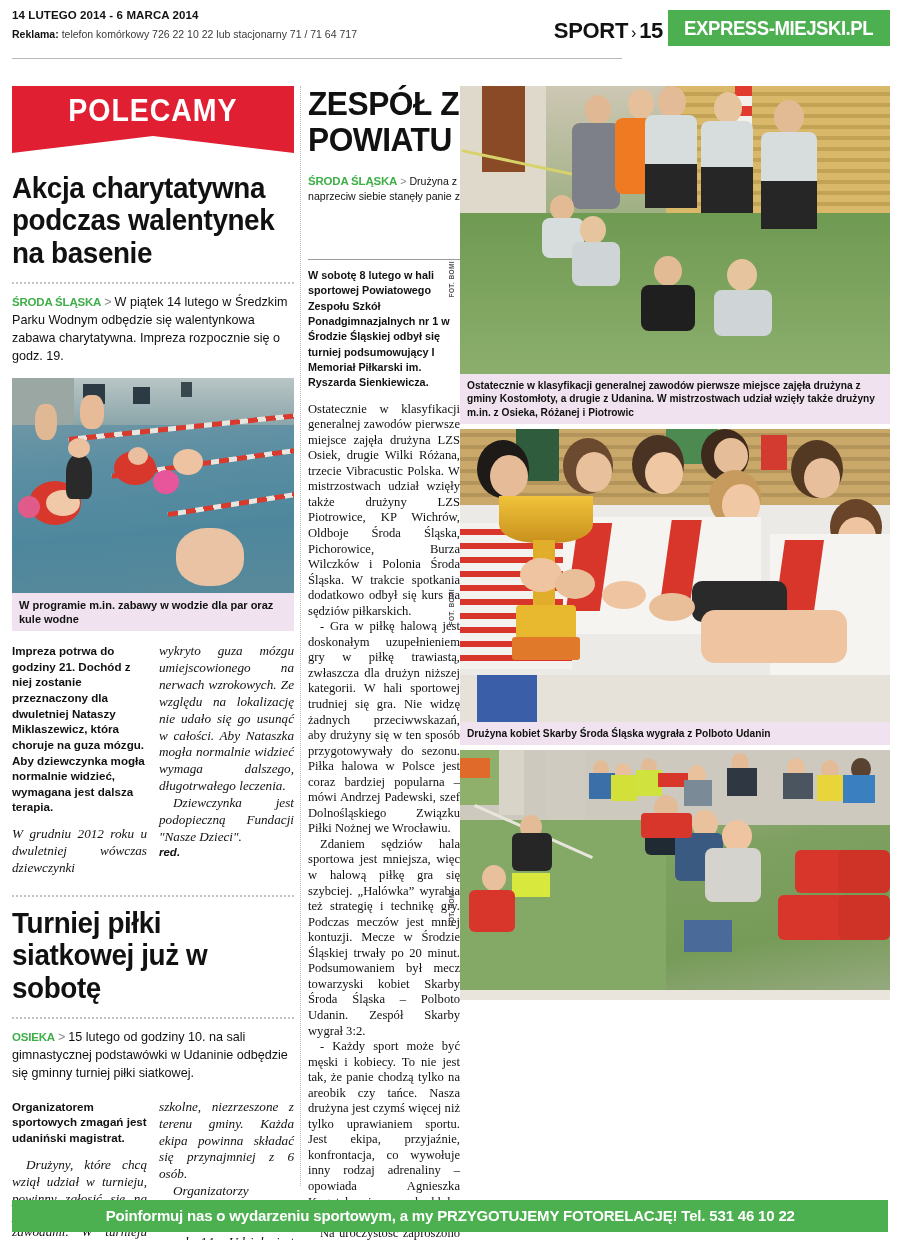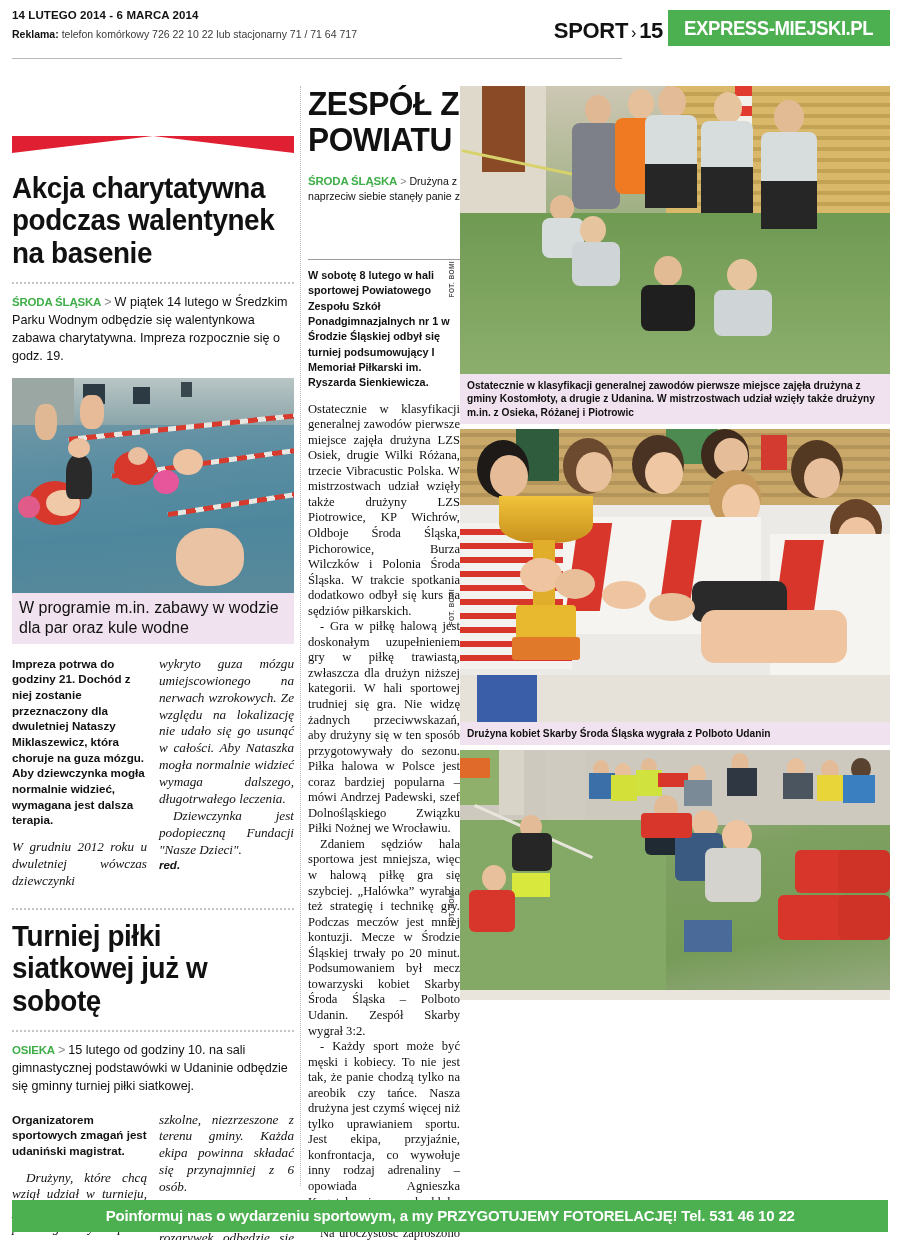--- a/index.html
+++ b/index.html
@@ -44,21 +44,21 @@
 
   .hl{font-size:29px;line-height:1.12;font-weight:bold;letter-spacing:-.4px;
       margin:14px 0 0 0;color:#111;transform:scaleX(.96);transform-origin:left top;}
   .dotrule{border-top:2px dotted #c4c4c4;margin:13px 0 10px 0;height:0;}
 
   .lead{font-size:12.6px;line-height:1.42;color:#111;}
   .tag{color:#3fae49;font-weight:bold;font-size:11.5px;letter-spacing:-.2px;margin-top:32px;}
   .arrow{color:#8a8a8a;padding:0 3px;}
 
   .photo{position:relative;width:100%;overflow:hidden;background:#ccc;}
-  .cap{background:#f0e2ee;padding:5px 7px;font-size:16px;font-weight:normal;color:#111;
+  .cap{background:#f0e2ee;padding:5px 7px;font-size:11px;font-weight:bold;color:#111;
        line-height:1.28;}
 
   .body2{display:flex;gap:12px;margin-top:12px;}
   .body2 .c{width:135px;}
   .bold-intro{font-size:11.6px;line-height:1.35;font-weight:bold;color:#111;}
   .serif{font-family:"Liberation Serif",serif;font-size:13.2px;line-height:1.28;
          text-align:justify;color:#111;font-style:italic;}
   .serif .ind{text-indent:14px;display:block;}
   .serif b{font-family:"Liberation Sans",sans-serif;font-size:11.5px;}
 
@@ -115,20 +115,23 @@
       <span>EXPRESS-MIEJSKI.PL</span>
     </div>
     <div class="mh-rule"></div>
   </div>
 
   <div class="vdiv"></div>
 
   <div class="leftcol">
 
     <div class="polecamy-wrap">
+      <div class="polecamy">
+        <span>POLECAMY</span>
+      </div>
       <div class="polecamy-tail"></div>
     </div>
 
     <div>
       <div class="hl">Akcja charytatywna podczas walentynek na basenie</div>
       <div class="dotrule"></div>
       <div class="lead">
         <span class="tag">ŚRODA ŚLĄSKA</span><span class="arrow">&gt;</span><span>W piątek 14 lutego w Średzkim Parku Wodnym odbędzie się walentynkowa zabawa charytatywna. Impreza rozpocznie się o godz. 19.</span>
       </div>
 

